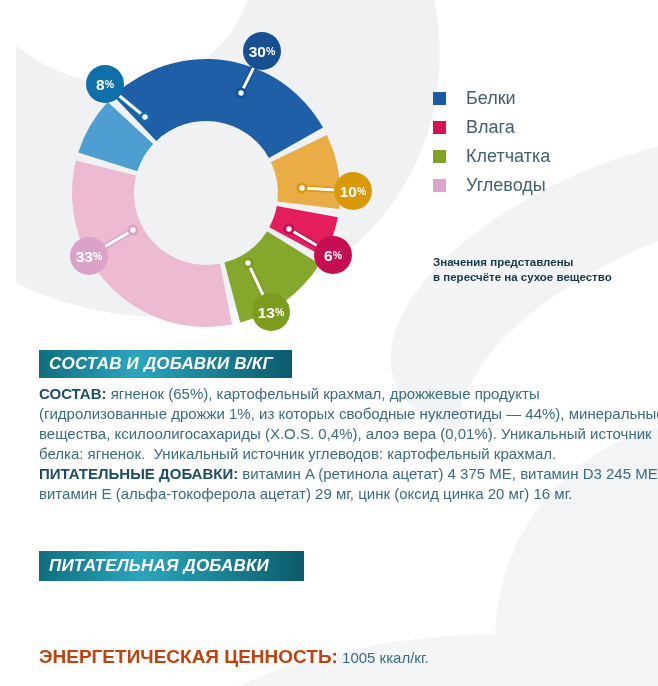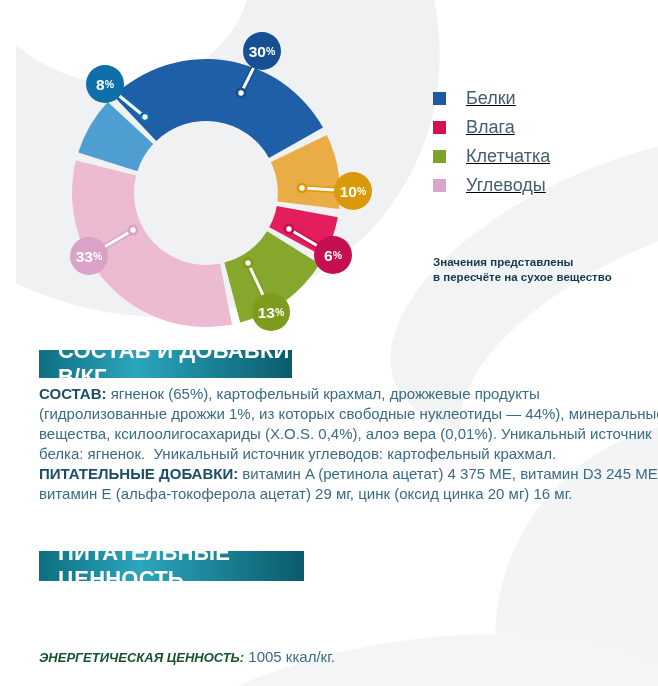--- a/index.html
+++ b/index.html
@@ -6,36 +6,36 @@
   body{font-family:"Liberation Sans","DejaVu Sans",sans-serif;}
   #stage{position:relative;width:658px;height:686px;background:#ffffff;overflow:hidden;margin-left:16px;}
   .swirl{position:absolute;border-radius:50%;z-index:0;}
   .sw1{left:-190px;top:-250px;width:620px;height:560px;background:#eff1f3;transform:rotate(28deg);}
   .sw1b{left:-60px;top:-180px;width:300px;height:260px;background:#ffffff;transform:rotate(28deg);border-radius:50%;}
   .sw2{left:360px;top:160px;width:520px;height:250px;background:#f1f3f4;transform:rotate(-22deg);}
   .sw2b{left:430px;top:235px;width:500px;height:230px;background:#ffffff;transform:rotate(-22deg);}
   .sw3{left:480px;top:420px;width:420px;height:430px;background:#f2f4f5;transform:rotate(24deg);}
   .sw4{left:120px;top:640px;width:560px;height:220px;background:#f3f5f6;transform:rotate(-8deg);}
   #chart-svg{position:absolute;left:0;top:0;z-index:2;}
-  .legend{position:absolute;left:417px;top:84px;z-index:2;text-decoration:underline;}
+  .legend{position:absolute;left:417px;top:84px;z-index:2;}
   .legend-row{display:flex;align-items:center;height:29px;}
   .legend-swatch{width:13px;height:13px;margin-right:20px;flex:none;}
   .legend-label{font-size:18px;color:#44606f;}
   .legend-note{position:absolute;left:417px;top:255px;z-index:2;font-size:11.5px;font-weight:bold;color:#16384e;line-height:15px;}
   .section-bar{position:absolute;left:23px;height:28px;z-index:2;display:flex;align-items:center;
     background:linear-gradient(90deg,#0f6e80 0%,#2ba6bd 38%,#0b5b6b 100%);
-    color:#ffffff;font-weight:bold;font-size:22px;padding-left:19px;box-sizing:border-box;letter-spacing:.2px;}
+    color:#ffffff;font-weight:bold;font-size:17px;padding-left:10px;box-sizing:border-box;letter-spacing:.2px;font-style:italic;}
   #bar-composition{top:350px;width:253px;}
   #bar-nutrition{top:551px;width:265px;height:30px;}
   .body-text{position:absolute;left:23px;z-index:2;font-size:15px;line-height:20px;color:#3b6b85;}
   .body-text b{color:#1c4d68;}
   #composition-text{top:384px;width:628px;}
   #nutrition-text{top:593px;width:615px;}
   #energy-line{top:647px;width:615px;font-size:15px;}
-  #energy-line b{font-size:13px;color:#14532d;font-style:italic;}
+  #energy-line b{font-size:19px;color:#c2410c;}
 </style>
 </head>
 <body>
 
 <div id="stage">
   <div class="swirl sw1"></div>
   <div class="swirl sw1b"></div>
   <div class="swirl sw2"></div>
   <div class="swirl sw2b"></div>
   <div class="swirl sw3"></div>
@@ -114,20 +114,20 @@
     <span>СОСТАВ И ДОБАВКИ В/КГ</span>
   </div>
 
   <div class="body-text" id="composition-text">
     <b>СОСТАВ:</b><span> ягненок (65%), картофельный крахмал, дрожжевые продукты (гидролизованные дрожжи 1%, из которых свободные нуклеотиды — 44%), минеральные вещества, ксилоолигосахариды (X.O.S. 0,4%), алоэ вера (0,01%). Уникальный источник белка: ягненок.&nbsp; Уникальный источник углеводов: картофельный крахмал.</span>
     <br>
     <b>ПИТАТЕЛЬНЫЕ ДОБАВКИ:</b><span> витамин A (ретинола ацетат) 4 375 МЕ, витамин D3 245 МЕ, витамин E (альфа-токоферола ацетат) 29 мг, цинк (оксид цинка 20 мг) 16 мг.</span>
   </div>
 
   <div class="section-bar" id="bar-nutrition">
-    <span>ПИТАТЕЛЬНЫЕ ЦЕННОСТЬ</span>
+    <span>ПИТАТЕЛЬНАЯ ДОБАВКИ</span>
   </div>
 
 
   <div class="body-text" id="energy-line">
     <b>ЭНЕРГЕТИЧЕСКАЯ ЦЕННОСТЬ:</b><span> 1005 ккал/кг.</span>
   </div>
 </div>
 
 </body></html>

